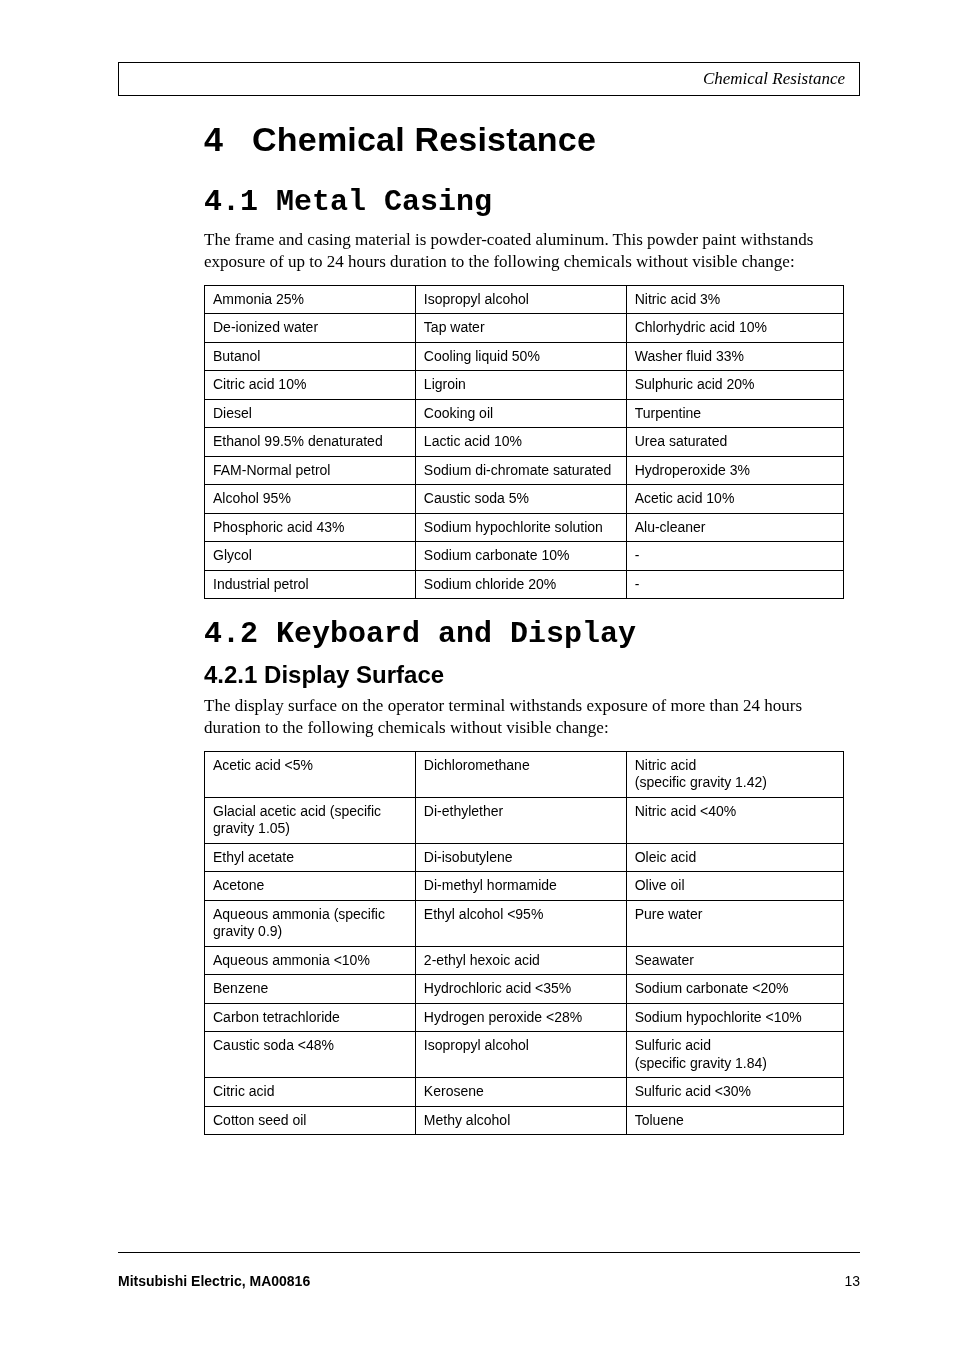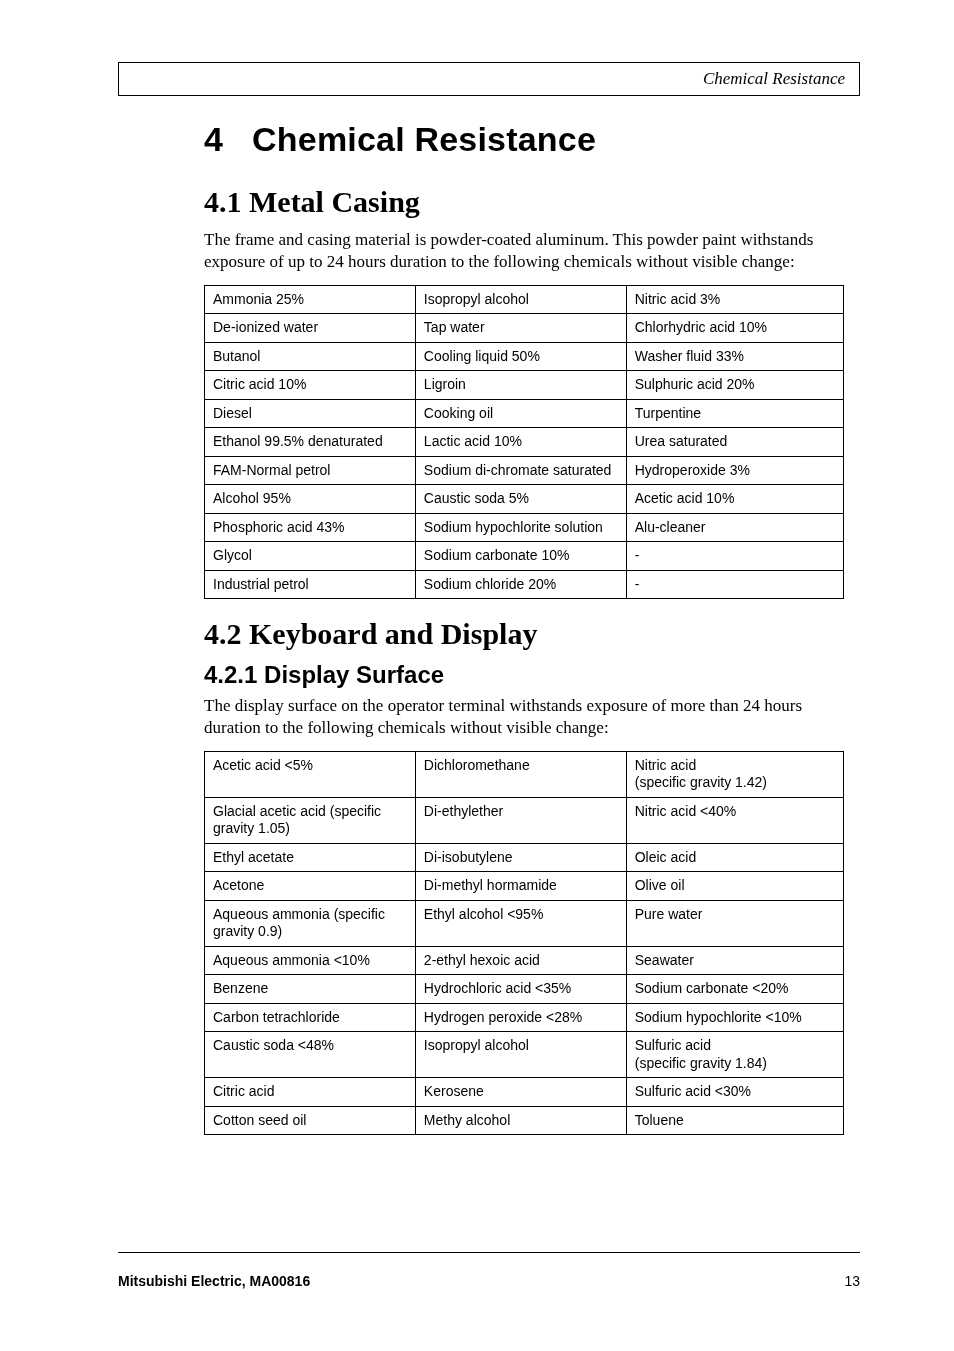--- a/index.html
+++ b/index.html
@@ -40,21 +40,21 @@
     width: 640px;
   }
   h1.chapter {
     font-family: Verdana, Arial, sans-serif;
     font-weight: bold;
     font-size: 34px;
     margin: 0 0 26px 0;
     letter-spacing: 0.2px;
   }
   h1.section {
-    font-family: Liberation Serif, serif;
+    font-family: Liberation Mono, monospace;
     font-weight: bold;
     font-size: 30px;
     margin: 14px 0 10px 0;
   }
   h2.subsection {
     font-family: Verdana, Arial, sans-serif;
     font-weight: bold;
     font-size: 24px;
     margin: 6px 0 4px 0;
   }

